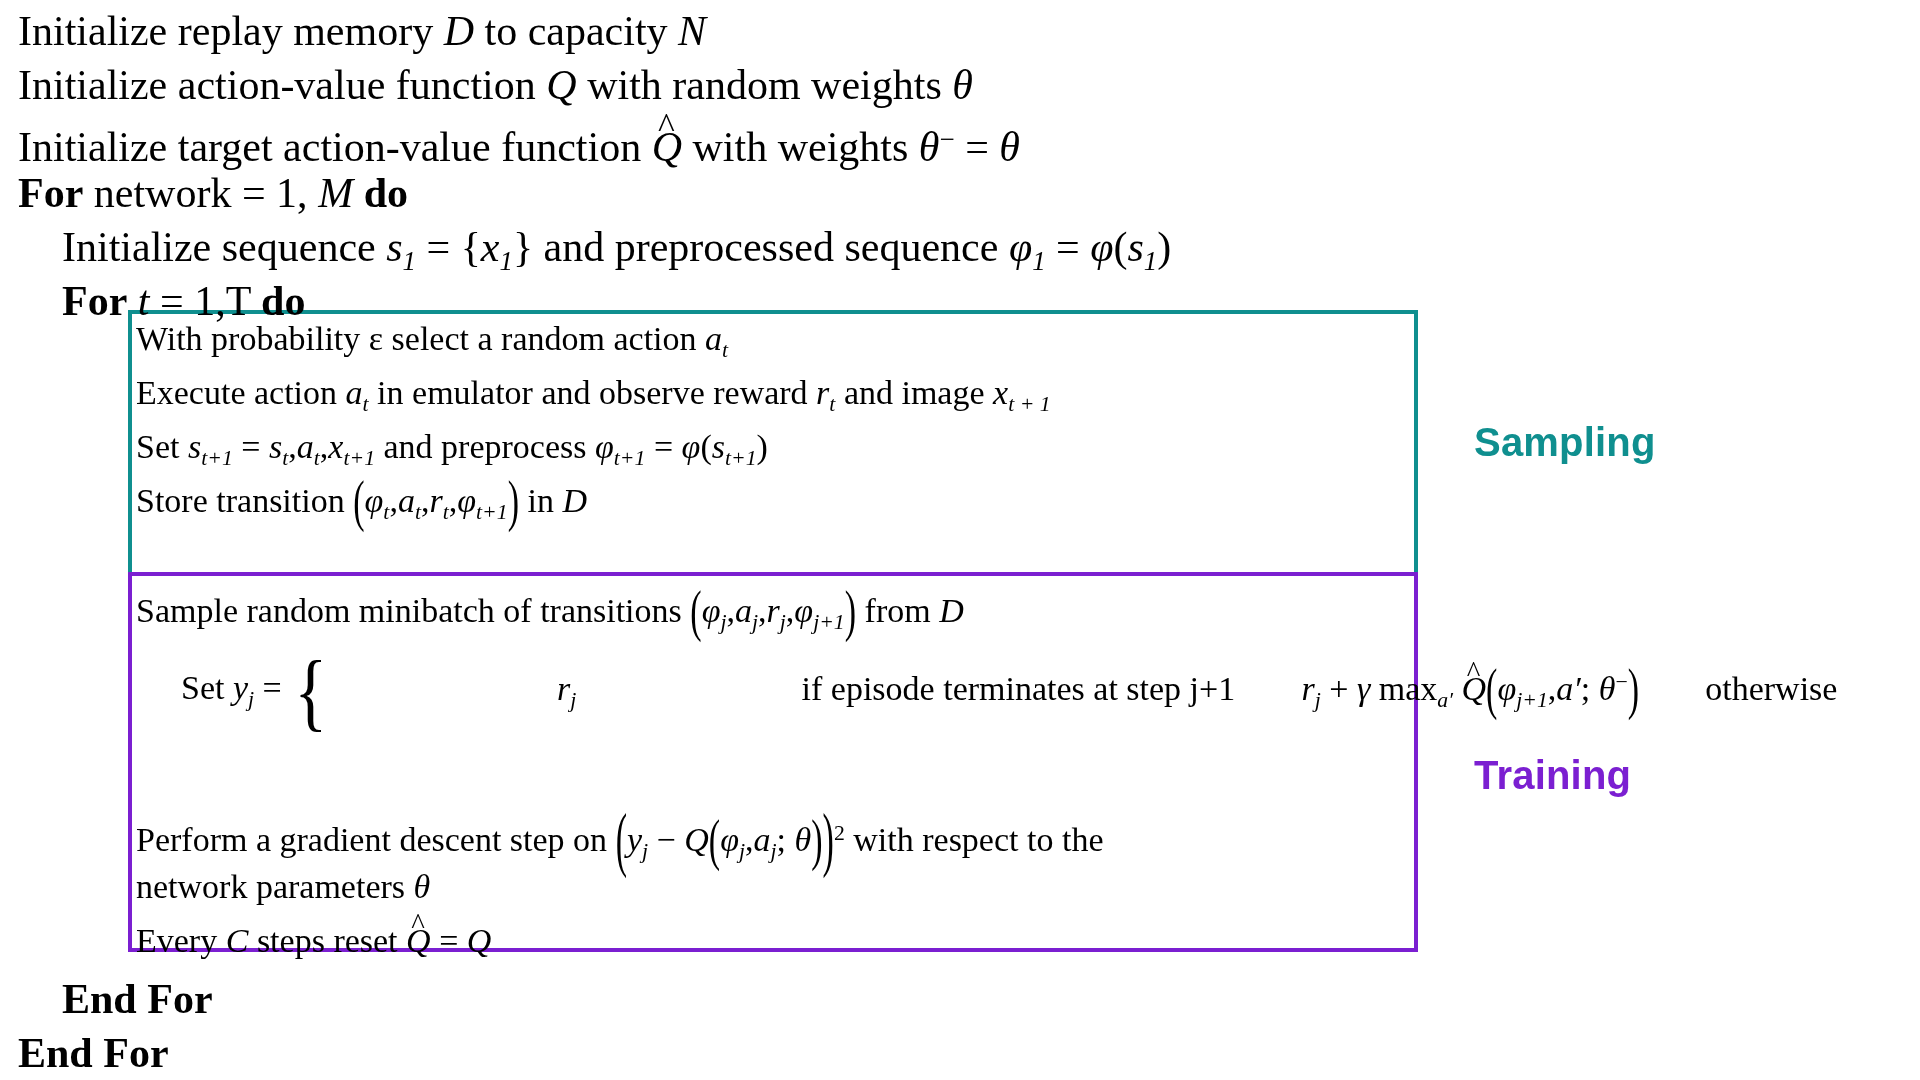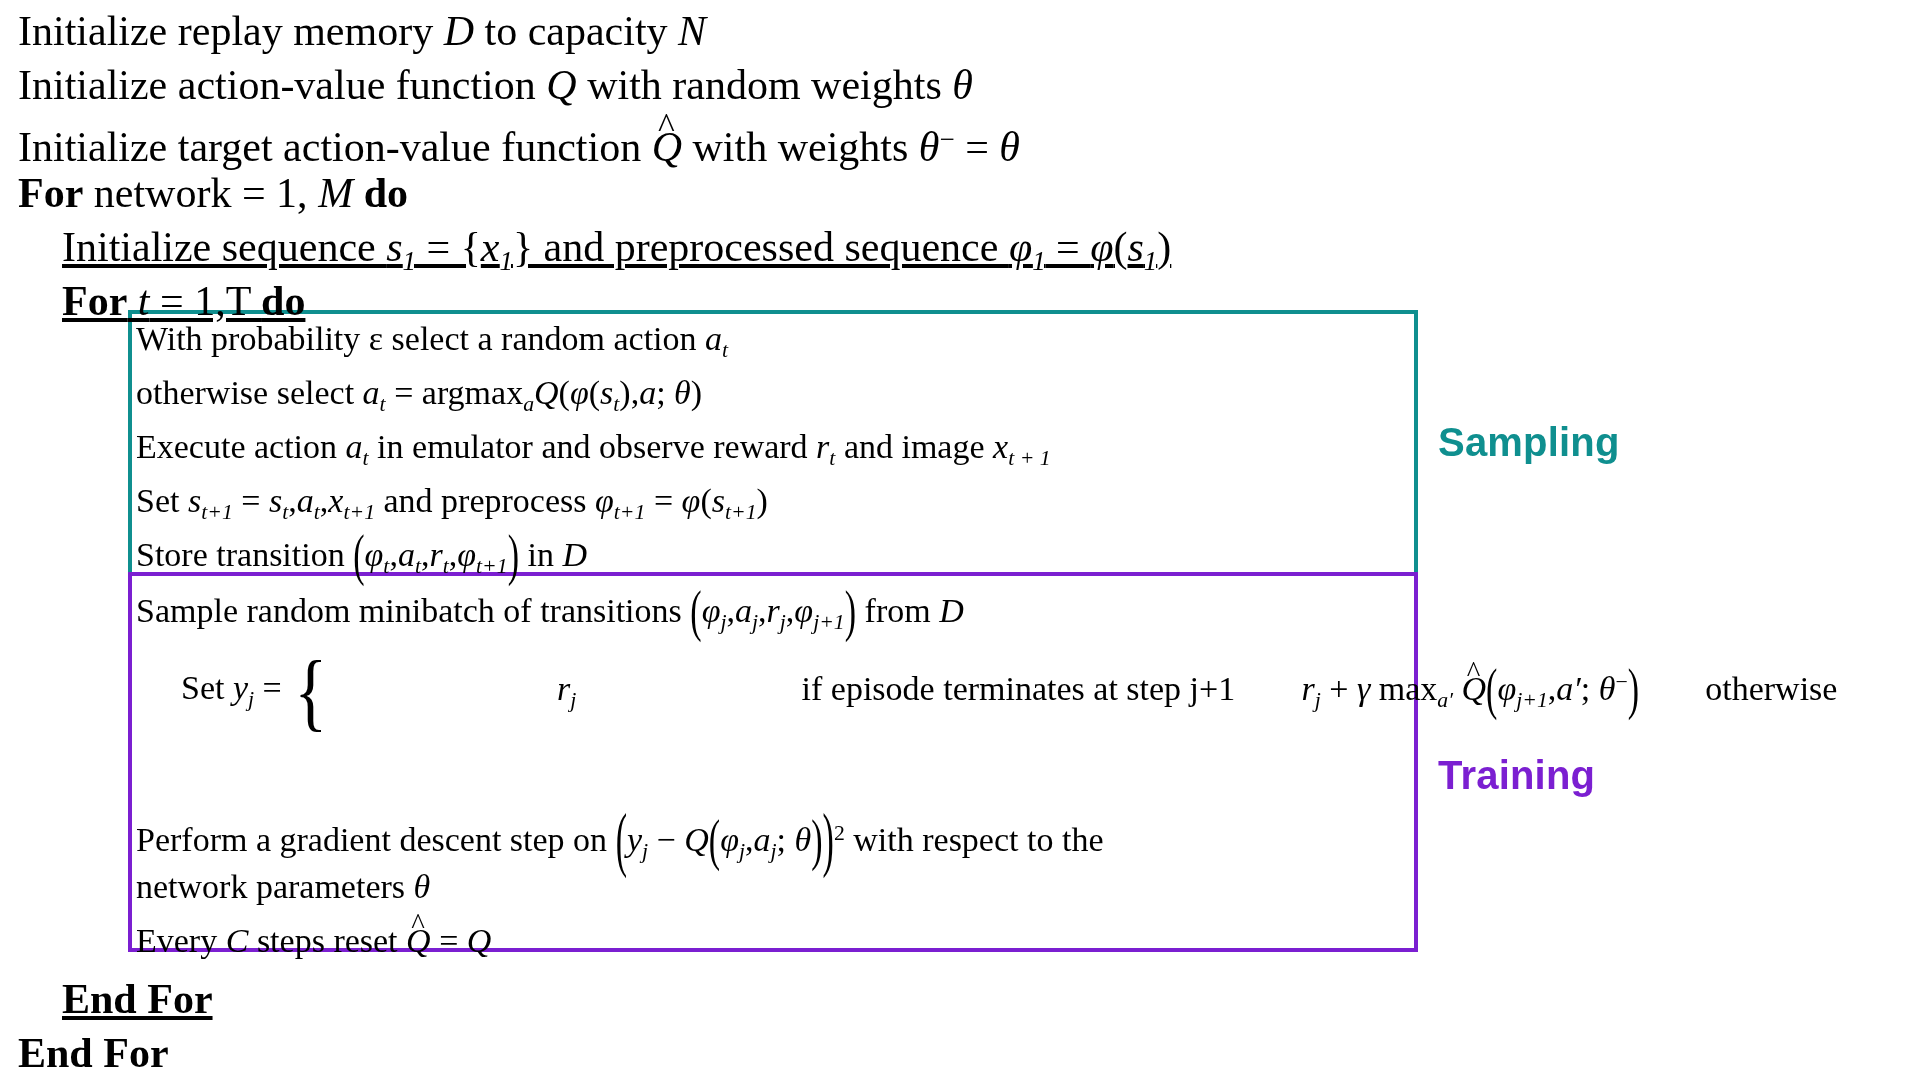--- a/index.html
+++ b/index.html
@@ -20,21 +20,21 @@
   .algo {
     position: absolute;
     left: 18px;
     top: 4px;
     width: 1500px;
     font-size: 42px;
     line-height: 54px;
     white-space: nowrap;
   }
   .line { height: 54px; }
-  .indent1 { padding-left: 44px; text-decoration: underline; }
+  .indent1 { padding-left: 44px; }
   .bold { font-weight: bold; }
   i, .mathit { font-style: italic; font-family: "Liberation Serif", serif; }
   .sub {
     font-size: 0.64em;
     vertical-align: -0.32em;
     font-style: italic;
   }
   .sup {
     font-size: 0.64em;
     vertical-align: 0.5em;
@@ -72,20 +72,21 @@
     width: 1290px;
     height: 380px;
     border: 4px solid #7b1fd1;
   }
   .box-label {
     position: absolute;
     font-family: "Liberation Sans", sans-serif;
     font-weight: bold;
     font-size: 40px;
     letter-spacing: 0.2px;
+    margin-left: 36px;
   }
   #sampling-label { left: 1438px; top: 420px; color: #0f8f8f; }
   #training-label { left: 1438px; top: 753px; color: #7b1fd1; }
 
   
   .boxed-text {
     position: absolute;
     left: 136px;
     top: 312px;
     width: 1290px;
@@ -181,23 +182,20 @@
     <div class="line indent1">
       <span class="bold">For</span><i> t</i><span> = 1,T </span><span class="bold">do</span>
     </div>
   </div>
 
   <div class="boxed-text">
     <div class="line">
       <span>With probability ε select a random action </span><i>a</i><span class="sub">t</span>
     </div>
     <div class="line">
-      <span>otherwise select </span><i>a</i><span class="sub">t</span><span> = argmax</span><span class="sub">a</span><i>Q</i><span>(</span><i>φ</i><span>(</span><i>s</i><span class="sub">t</span><span>),</span><i>a</i><span>; </span><i>θ</i><span>)</span>
-    </div>
-    <div class="line">
       <span>Execute action </span><i>a</i><span class="sub">t</span><span> in emulator and observe reward </span><i>r</i><span class="sub">t</span><span> and image </span><i>x</i><span class="sub">t + 1</span>
     </div>
     <div class="line">
       <span>Set </span><i>s</i><span class="sub">t+1</span><span> = </span><i>s</i><span class="sub">t</span><span>,</span><i>a</i><span class="sub">t</span><span>,</span><i>x</i><span class="sub">t+1</span><span> and preprocess </span><i>φ</i><span class="sub">t+1</span><span> = </span><i>φ</i><span>(</span><i>s</i><span class="sub">t+1</span><span>)</span>
     </div>
     <div class="line">
       <span>Store transition </span><span class="bigparen">(</span><i>φ</i><span class="sub">t</span><span>,</span><i>a</i><span class="sub">t</span><span>,</span><i>r</i><span class="sub">t</span><span>,</span><i>φ</i><span class="sub">t+1</span><span class="bigparen">)</span><span> in </span><i>D</i>
     </div>
   </div>
 

